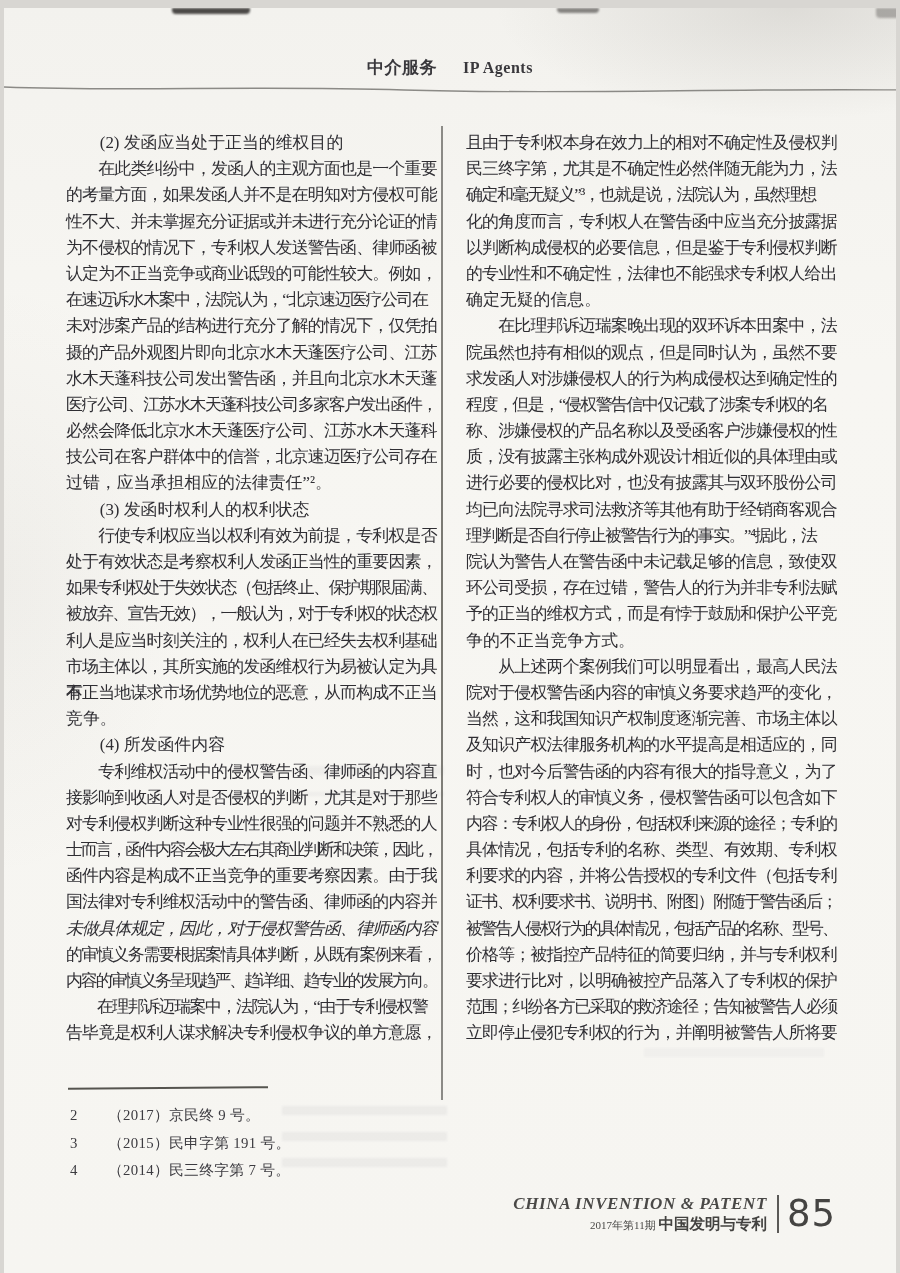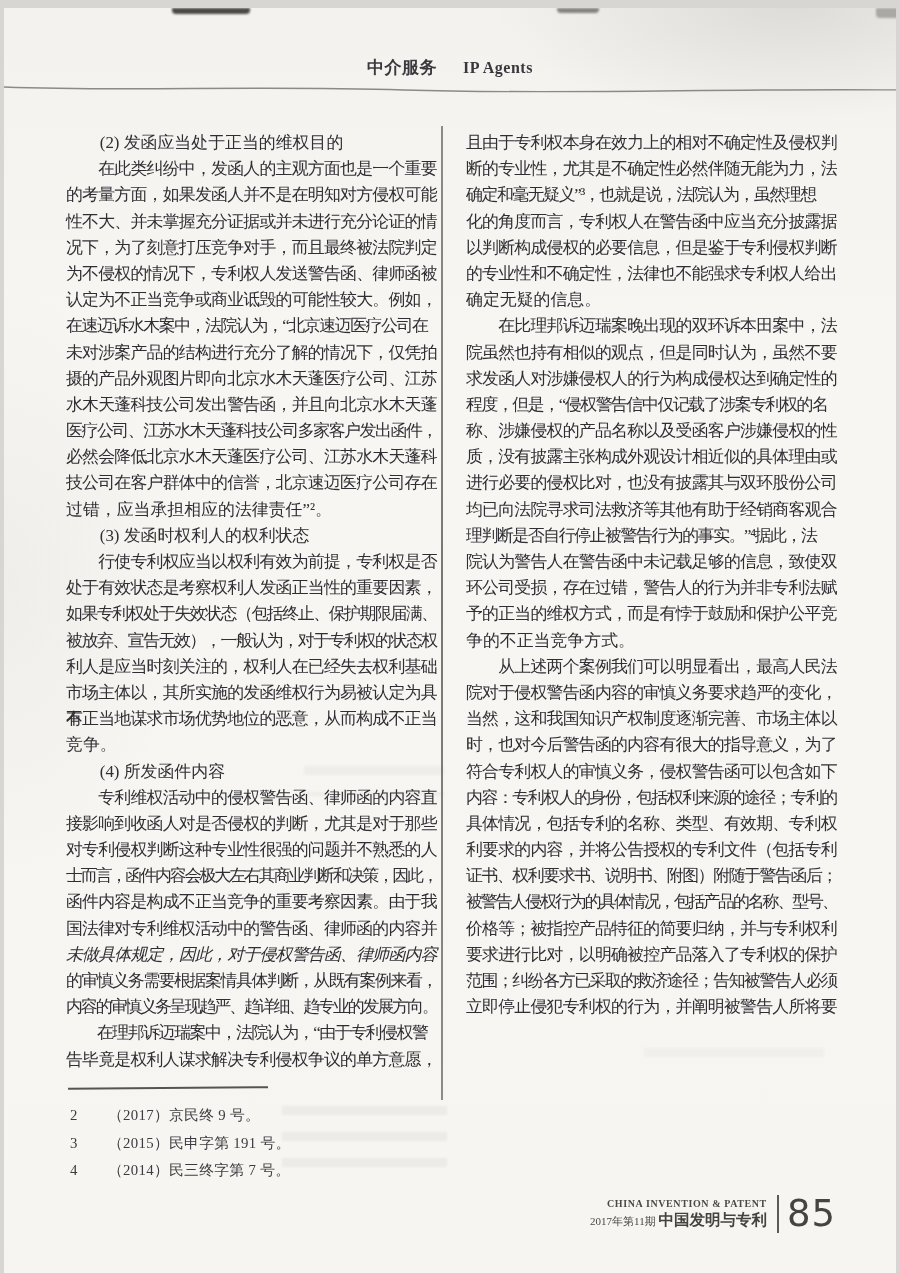--- a/index.html
+++ b/index.html
@@ -49,21 +49,21 @@
   .footnotes{position:absolute;left:66px;top:1094px;width:380px;font-size:14.8px;}
   .fn{display:flex;height:27.5px;line-height:27.5px;}
   .fn-num{width:38px;color:#3c3b40;}
   .fn-text{color:#3c3b40;letter-spacing:.3px;}
 
   .footer{
     position:absolute;top:1184px;right:60px;
     display:flex;align-items:center;
   }
   .footer-text{text-align:right;line-height:1.25;}
-  .f-en{font-size:10px;font-weight:700;letter-spacing:.6px;color:#4a4947;font-family:"Liberation Serif","DejaVu Serif",serif;}
+  .f-en{font-size:17px;font-weight:700;letter-spacing:.6px;color:#4a4947;font-family:"Liberation Serif","DejaVu Serif",serif;font-style:italic;}
   .f-cn{font-size:11px;color:#4a4947;white-space:nowrap;}
   .f-cn .cn-big{font-size:15.5px;font-weight:700;color:#434240;}
   .f-bar{width:2px;height:38px;background:#5b5a57;margin:0 8px 0 10px;}
   .f-page{font-size:37px;color:#454442;font-family:"DejaVu Sans","Liberation Sans",sans-serif;font-weight:400;letter-spacing:1px;}
 
   
   .ghost{position:absolute;filter:blur(1.2px);opacity:.45;pointer-events:none;}
   .g1{left:278px;top:1098px;width:165px;height:74px;
       background:repeating-linear-gradient(180deg,rgba(110,112,118,.16) 0 9px,transparent 9px 26px);}
   .g2{left:300px;top:758px;width:140px;height:30px;
@@ -87,21 +87,20 @@
   <svg class="header-rule" width="900" height="16" viewBox="0 0 900 16">
     <path d="M0,7 C130,12 240,5 400,10 C560,15 720,8 900,10" stroke="#8b8a86" stroke-width="1.4" fill="none"></path>
   </svg>
 
   <div class="col col-left">
 
   <div class="line">　　(2) 发函应当处于正当的维权目的</div>
       <div class="line" style="letter-spacing: -0.77px;">　　在此类纠纷中，发函人的主观方面也是一个重要</div>
       <div class="line" style="letter-spacing: -0.77px;">的考量方面，如果发函人并不是在明知对方侵权可能</div>
       <div class="line" style="letter-spacing: -0.77px;">性不大、并未掌握充分证据或并未进行充分论证的情</div>
-      <div class="line" style="letter-spacing: -0.77px;">况下，为了刻意打压竞争对手，而且最终被法院判定</div>
       <div class="line" style="letter-spacing: -0.77px;">为不侵权的情况下，专利权人发送警告函、律师函被</div>
       <div class="line" style="letter-spacing: -0.77px;">认定为不正当竞争或商业诋毁的可能性较大。例如，</div>
       <div class="line" style="letter-spacing: -1.44px;">在速迈诉水木案中，法院认为，“北京速迈医疗公司在</div>
       <div class="line" style="letter-spacing: -0.77px;">未对涉案产品的结构进行充分了解的情况下，仅凭拍</div>
       <div class="line" style="letter-spacing: -0.77px;">摄的产品外观图片即向北京水木天蓬医疗公司、江苏</div>
       <div class="line" style="letter-spacing: -0.77px;">水木天蓬科技公司发出警告函，并且向北京水木天蓬</div>
       <div class="line" style="letter-spacing: -1.44px;">医疗公司、江苏水木天蓬科技公司多家客户发出函件，</div>
       <div class="line" style="letter-spacing: -0.77px;">必然会降低北京水木天蓬医疗公司、江苏水木天蓬科</div>
       <div class="line" style="letter-spacing: -0.77px;">技公司在客户群体中的信誉，北京速迈医疗公司存在</div>
       <div class="line">过错，应当承担相应的法律责任”²。</div>
@@ -126,21 +125,21 @@
       <div class="line" style="letter-spacing: -2.06px;">内容的审慎义务呈现趋严、趋详细、趋专业的发展方向。</div>
       <div class="line" style="letter-spacing: -1.44px;">　　在理邦诉迈瑞案中，法院认为，“由于专利侵权警</div>
       <div class="line" style="letter-spacing: -0.77px;">告毕竟是权利人谋求解决专利侵权争议的单方意愿，</div>
     </div>
 
   <div class="divider"></div>
 
   <div class="col col-right">
 
   <div class="line" style="letter-spacing: -0.77px;">且由于专利权本身在效力上的相对不确定性及侵权判</div>
-      <div class="line" style="letter-spacing: -0.77px;">断的专业性，尤其是不确定性必然伴随无能为力，法</div>
+      <div class="line" style="letter-spacing: -0.77px;">民三终字第，尤其是不确定性必然伴随无能为力，法</div>
       <div class="line" style="letter-spacing: -1.44px;">确定和毫无疑义”³，也就是说，法院认为，虽然理想</div>
       <div class="line" style="letter-spacing: -0.77px;">化的角度而言，专利权人在警告函中应当充分披露据</div>
       <div class="line" style="letter-spacing: -0.77px;">以判断构成侵权的必要信息，但是鉴于专利侵权判断</div>
       <div class="line" style="letter-spacing: -0.77px;">的专业性和不确定性，法律也不能强求专利权人给出</div>
       <div class="line">确定无疑的信息。</div>
       <div class="line" style="letter-spacing: -0.77px;">　　在比理邦诉迈瑞案晚出现的双环诉本田案中，法</div>
       <div class="line" style="letter-spacing: -0.77px;">院虽然也持有相似的观点，但是同时认为，虽然不要</div>
       <div class="line" style="letter-spacing: -0.77px;">求发函人对涉嫌侵权人的行为构成侵权达到确定性的</div>
       <div class="line" style="letter-spacing: -1.44px;">程度，但是，“侵权警告信中仅记载了涉案专利权的名</div>
       <div class="line" style="letter-spacing: -0.77px;">称、涉嫌侵权的产品名称以及受函客户涉嫌侵权的性</div>
@@ -148,20 +147,21 @@
       <div class="line" style="letter-spacing: -0.77px;">进行必要的侵权比对，也没有披露其与双环股份公司</div>
       <div class="line" style="letter-spacing: -0.77px;">均已向法院寻求司法救济等其他有助于经销商客观合</div>
       <div class="line" style="letter-spacing: -1.44px;">理判断是否自行停止被警告行为的事实。”⁴据此，法</div>
       <div class="line" style="letter-spacing: -0.77px;">院认为警告人在警告函中未记载足够的信息，致使双</div>
       <div class="line" style="letter-spacing: -0.77px;">环公司受损，存在过错，警告人的行为并非专利法赋</div>
       <div class="line" style="letter-spacing: -0.77px;">予的正当的维权方式，而是有悖于鼓励和保护公平竞</div>
       <div class="line">争的不正当竞争方式。</div>
       <div class="line" style="letter-spacing: -0.77px;">　　从上述两个案例我们可以明显看出，最高人民法</div>
       <div class="line" style="letter-spacing: -0.77px;">院对于侵权警告函内容的审慎义务要求趋严的变化，</div>
       <div class="line" style="letter-spacing: -0.77px;">当然，这和我国知识产权制度逐渐完善、市场主体以</div>
+      <div class="line" style="letter-spacing: -0.77px;">及知识产权法律服务机构的水平提高是相适应的，同</div>
       <div class="line" style="letter-spacing: -0.77px;">时，也对今后警告函的内容有很大的指导意义，为了</div>
       <div class="line" style="letter-spacing: -0.77px;">符合专利权人的审慎义务，侵权警告函可以包含如下</div>
       <div class="line" style="letter-spacing: -1.44px;">内容：专利权人的身份，包括权利来源的途径；专利的</div>
       <div class="line" style="letter-spacing: -0.77px;">具体情况，包括专利的名称、类型、有效期、专利权</div>
       <div class="line" style="letter-spacing: -0.77px;">利要求的内容，并将公告授权的专利文件（包括专利</div>
       <div class="line" style="letter-spacing: -1.44px;">证书、权利要求书、说明书、附图）附随于警告函后；</div>
       <div class="line" style="letter-spacing: -2.06px;">被警告人侵权行为的具体情况，包括产品的名称、型号、</div>
       <div class="line" style="letter-spacing: -0.77px;">价格等；被指控产品特征的简要归纳，并与专利权利</div>
       <div class="line" style="letter-spacing: -0.77px;">要求进行比对，以明确被控产品落入了专利权的保护</div>
       <div class="line" style="letter-spacing: -1.44px;">范围；纠纷各方已采取的救济途径；告知被警告人必须</div>

